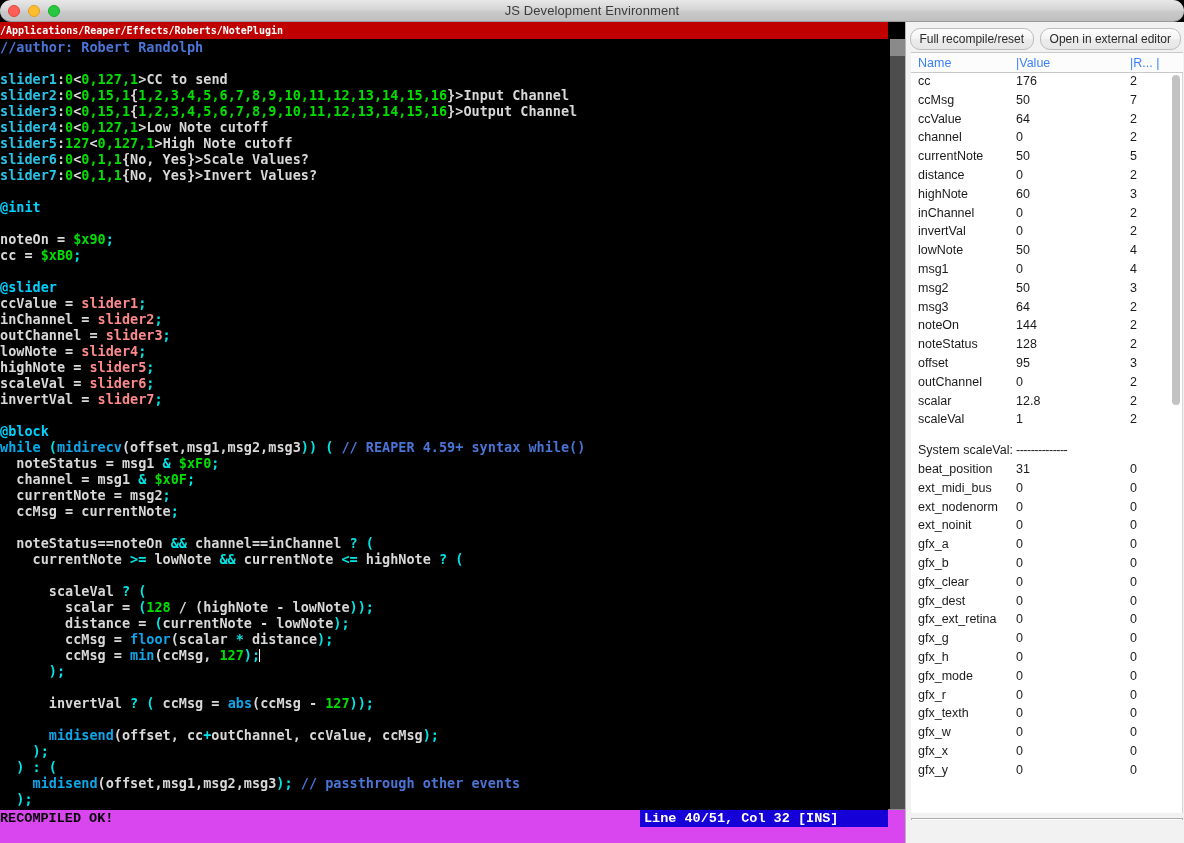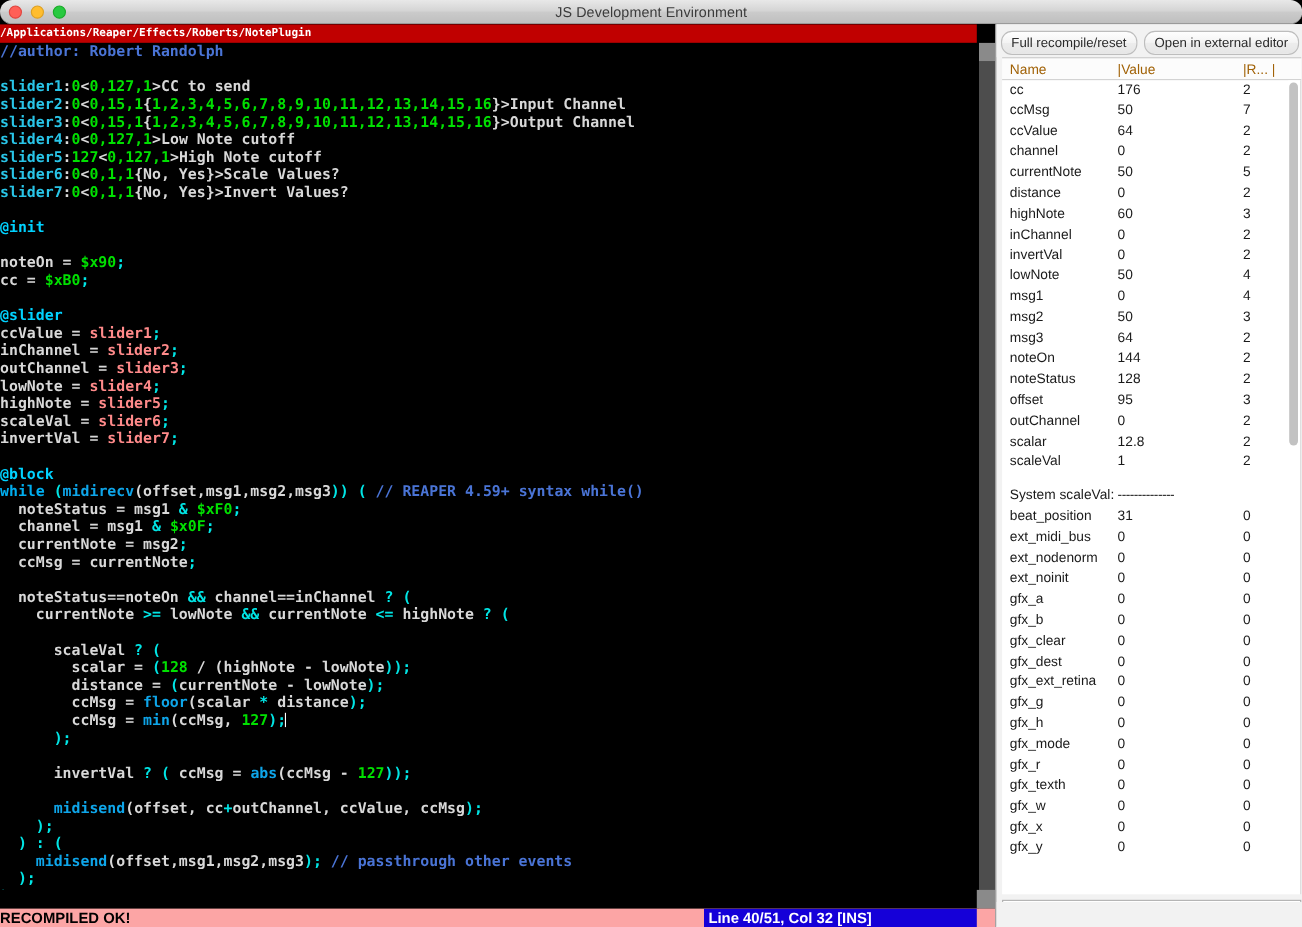--- a/index.html
+++ b/index.html
@@ -124,23 +124,23 @@
   }
   .corner-box {
     position: absolute; right: 0; bottom: 17px;
     width: 17px; height: 17px;
     background: #8a8a8a;
   }
 
   
   .status-bar {
     position: absolute; left: 0; bottom: 0;
-    width: 905px; height: 17px;
-    background: #fca5a5;
-    font-family: Liberation Sans, sans-serif;
+    width: 905px; height: 33px;
+    background: #d946ef;
+    font-family: Liberation Mono, monospace;
     font-weight: bold;
     font-size: 13.5px;
     line-height: 17px;
     color: #000;
     white-space: pre;
     overflow: hidden;
   }
   .status-msg {
     position: absolute; left: 0; top: 0;
     color: #000;
@@ -185,21 +185,21 @@
   .gbtn.recompile { width: 124px; }
   .gbtn.external  { width: 142px; }
 
   .var-table-head {
     position: absolute; left: 5px; top: 30px;
     width: 272px; height: 21px;
     background: #fcfcfc;
     border-top: 1px solid #c9c9c9;
     border-bottom: 1px solid #c9c9c9;
     font-size: 12.5px;
-    color: #a16207;
+    color: #3b82f6;
     display: flex; align-items: center;
   }
   .var-table-head .col-name  { position: absolute; left: 7px; }
   .var-table-head .col-value { position: absolute; left: 105px; }
   .var-table-head .col-r     { position: absolute; left: 219px; }
 
   .var-list {
     position: absolute; left: 5px; top: 51px;
     width: 272px; height: 740px;
     background: #ffffff;

